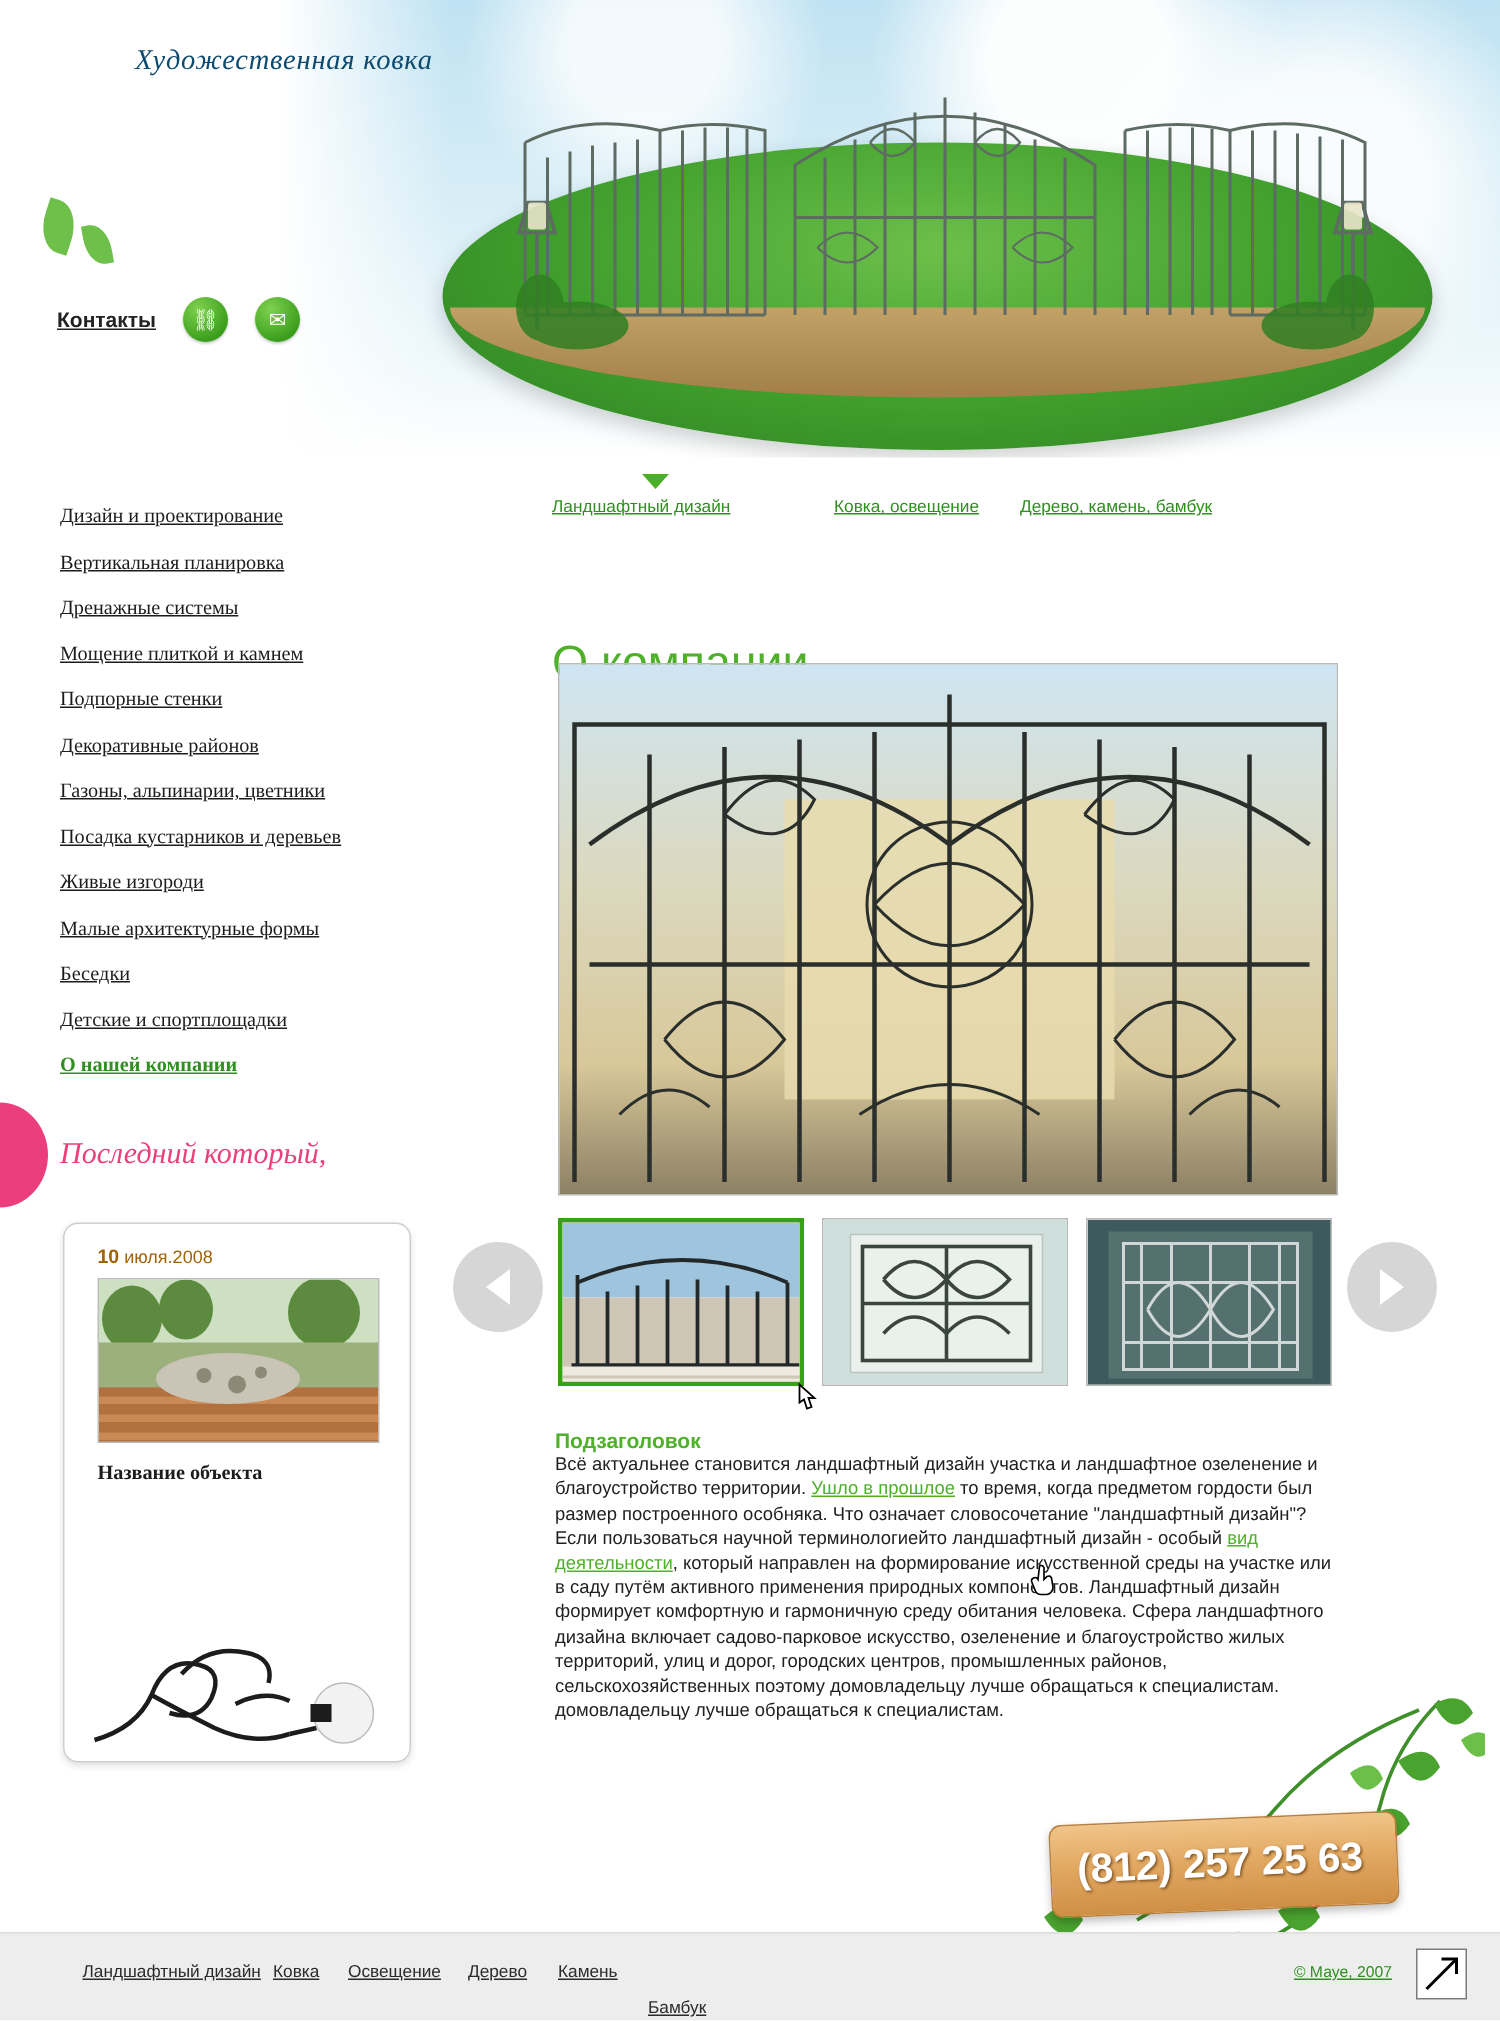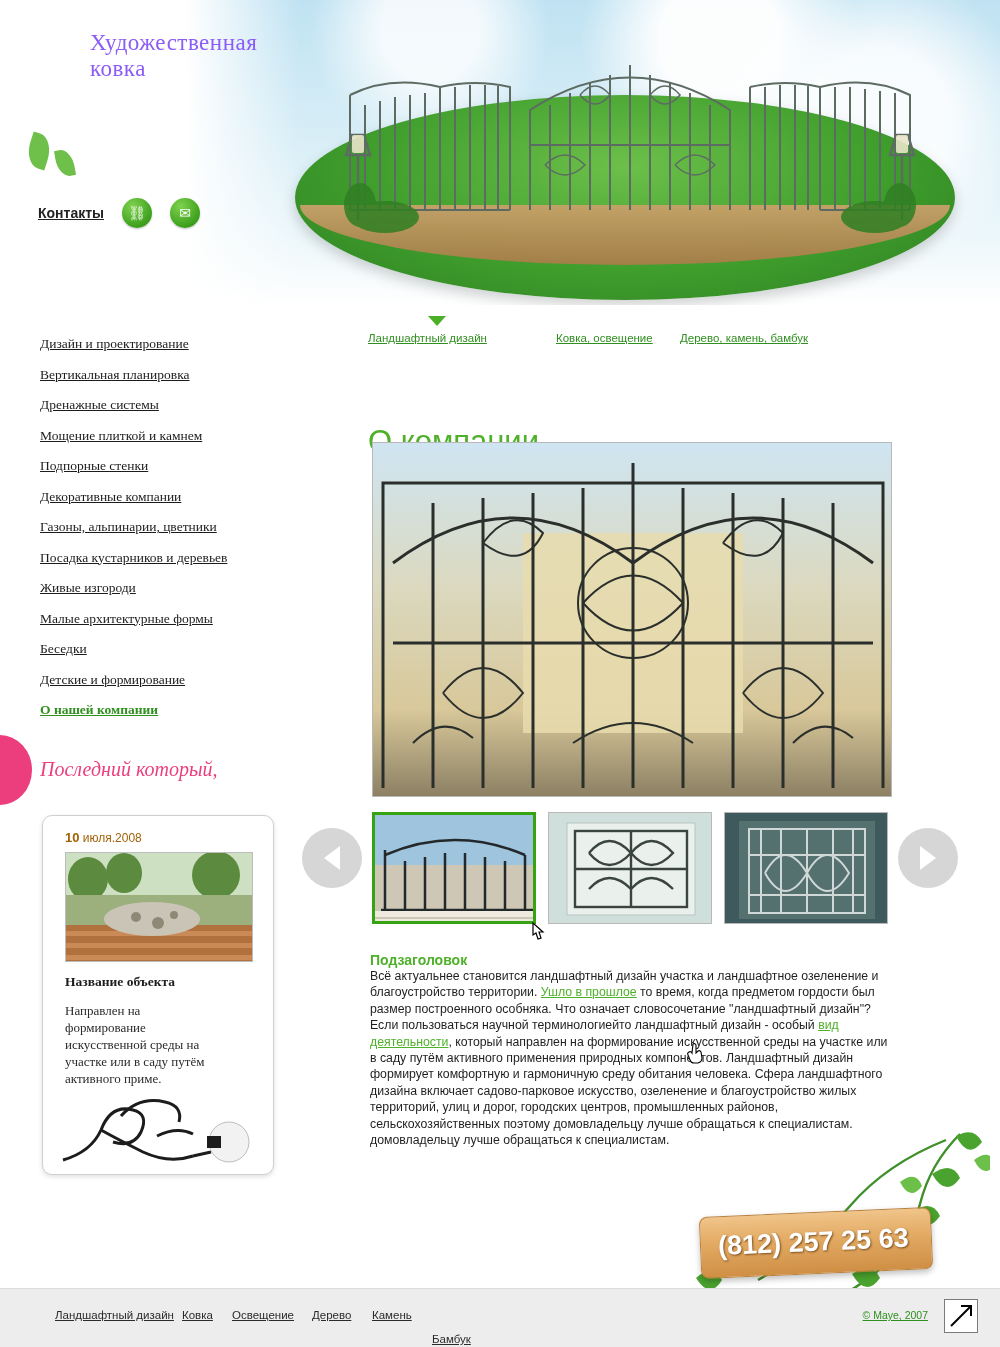--- a/index.html
+++ b/index.html
@@ -42,22 +42,22 @@
     opacity:.95;
   }
   .gate-art {
     position:absolute; left:330px; top:35px; width:600px; height:200px;
   }
 
   
   .logo-wrap { position:absolute; left:10px; top:28px; width:290px; height:130px; }
   .logo-sub {
     position:absolute; left:80px; top:2px;
-    font-family:"Liberation Serif", serif; 
-    font-size:23px; color:#8b5cf6; letter-spacing:.5px;
+    font-family:"Liberation Serif", serif; font-style:italic;
+    font-size:19px; color:#0c4a6e; letter-spacing:.5px;
   }
   .logo-main {
     position:absolute; left:8px; top:18px;
     font-family:"Liberation Serif", serif; font-style:italic;
     font-size:62px; color:#e0427c; letter-spacing:1px;
     text-shadow:0 1px 0 #fff;
   }
   .leaf { position:absolute; width:22px; height:34px; background:#6ec04a;
     border-radius:0 70% 0 70%; transform:rotate(18deg); }
   .leaf.l1 { left:18px; top:106px; }
@@ -272,27 +272,27 @@
   <span class="circle-btn">⛓</span>
   <span class="circle-btn">✉</span>
 </div>
 
 <nav class="leftnav">
   <a>Дизайн и проектирование</a>
   <a>Вертикальная планировка</a>
   <a>Дренажные системы</a>
   <a>Мощение плиткой и камнем</a>
   <a>Подпорные стенки</a>
-  <a>Декоративные компании</a>
+  <a>Декоративные районов</a>
   <a>Газоны, альпинарии, цветники</a>
   <a>Посадка кустарников и деревьев</a>
   <a>Живые изгороди</a>
   <a>Малые архитектурные формы</a>
   <a>Беседки</a>
-  <a>Детские и формирование</a>
+  <a>Детские и спортплощадки</a>
   <a class="active">О нашей компании</a>
 </nav>
 
 <div class="pink-blob"></div>
 <div class="last-title">
   <span>Последний который,</span>
 </div>
 
 <div class="card">
   <div class="date">
@@ -319,21 +319,20 @@
       <ellipse cx="86" cy="66" rx="48" ry="17" fill="#c9c4b5"></ellipse>
       <g fill="#8e8877">
           <circle cx="70" cy="64" r="5"></circle>
           <circle cx="92" cy="70" r="6"></circle>
           <circle cx="108" cy="62" r="4"></circle>
         </g>
     </svg>
   </div>
 
   <div class="obj-name">Название объекта</div>
-  <div class="obj-text">Направлен на формирование искусственной среды на участке или в саду путём активного приме.</div>
 
   <svg class="orn" viewBox="0 0 200 85">
     <g stroke="#1c1c1c" fill="none" stroke-width="3">
       <path d="M2 78 Q30 70 40 48 Q50 22 72 28 Q88 32 80 50 Q72 66 52 60"></path>
       <path d="M40 48 Q58 58 82 70 Q108 82 132 74"></path>
       <path d="M60 34 Q78 14 104 20 Q122 24 118 40"></path>
       <path d="M96 54 Q116 44 132 52"></path>
       <path d="M132 74 L150 70"></path>
     </g>
     <circle cx="168" cy="60" r="20" fill="#f2f2f2" stroke="#bdbdbd"></circle>

